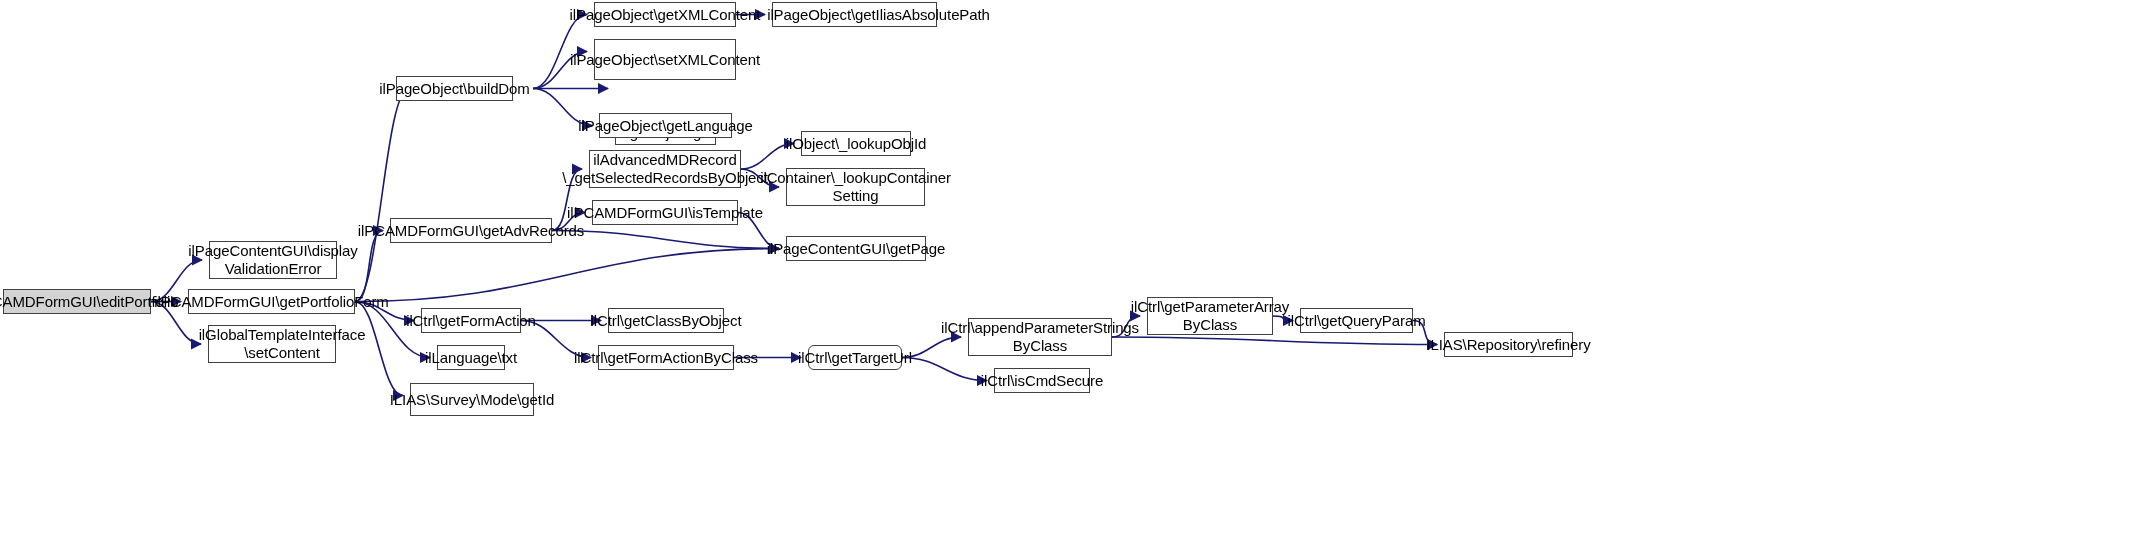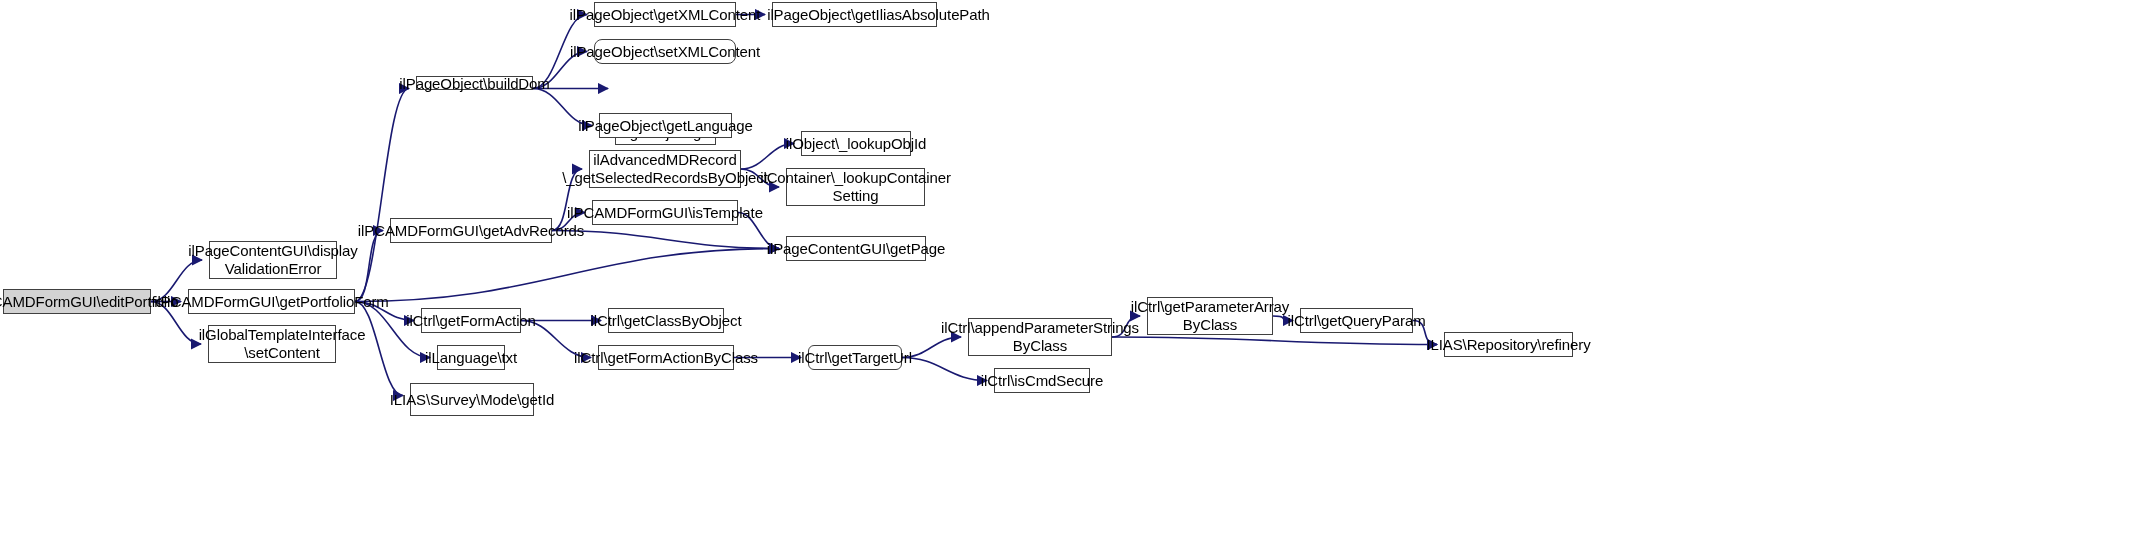--- a/index.html
+++ b/index.html
@@ -90,27 +90,27 @@
       </g>
   </svg>
 
   <div id="node-layer">
       <div class="node root" style="left: 3px; top: 289px; width: 148px; height: 25px;">ilPCAMDFormGUI\editPortfolio</div>
       <div class="node two-line" style="left: 209px; top: 241px; width: 128px; height: 38px;">ilPageContentGUI\display
 ValidationError</div>
       <div class="node" style="left: 188px; top: 289px; width: 167px; height: 25px;">ilPCAMDFormGUI\getPortfolioForm</div>
       <div class="node two-line" style="left: 208px; top: 325px; width: 128px; height: 38px; padding-left: 20px;">ilGlobalTemplateInterface
 \setContent</div>
-      <div class="node" style="left: 416px; top: 76px; width: 117px; height: 14px;">ilPageObject\buildDom</div>
+      <div class="node" style="left: 396px; top: 76px; width: 117px; height: 25px;">ilPageObject\buildDom</div>
       <div class="node" style="left: 390px; top: 218px; width: 162px; height: 25px;">ilPCAMDFormGUI\getAdvRecords</div>
       <div class="node" style="left: 421px; top: 308px; width: 100px; height: 25px;">ilCtrl\getFormAction</div>
       <div class="node" style="left: 437px; top: 345px; width: 68px; height: 25px;">ilLanguage\txt</div>
       <div class="node" style="left: 410px; top: 383px; width: 124px; height: 33px;">ILIAS\Survey\Mode\getId</div>
       <div class="node" style="left: 594px; top: 2px; width: 142px; height: 25px;">ilPageObject\getXMLContent</div>
-      <div class="node" style="left: 594px; top: 39px; width: 142px; height: 25px; border-radius: 8px;">ilPageObject\setXMLContent</div>
+      <div class="node" style="left: 594px; top: 39px; width: 142px; height: 41px;">ilPageObject\setXMLContent</div>
       <div class="node" style="left: 615px; top: 76px; width: 101px; height: 25px; margin-top: 44px;">ilPageObject\getId</div>
       <div class="node" style="left: 599px; top: 113px; width: 133px; height: 25px;">ilPageObject\getLanguage</div>
       <div class="node two-line" style="left: 589px; top: 150px; width: 152px; height: 38px;">ilAdvancedMDRecord
 \_getSelectedRecordsByObject</div>
       <div class="node" style="left: 592px; top: 200px; width: 146px; height: 25px;">ilPCAMDFormGUI\isTemplate</div>
       <div class="node" style="left: 801px; top: 131px; width: 110px; height: 25px;">ilObject\_lookupObjId</div>
       <div class="node two-line" style="left: 786px; top: 168px; width: 139px; height: 38px;">ilContainer\_lookupContainer
 Setting</div>
       <div class="node" style="left: 786px; top: 236px; width: 140px; height: 25px;">ilPageContentGUI\getPage</div>
       <div class="node" style="left: 608px; top: 308px; width: 116px; height: 25px;">ilCtrl\getClassByObject</div>

